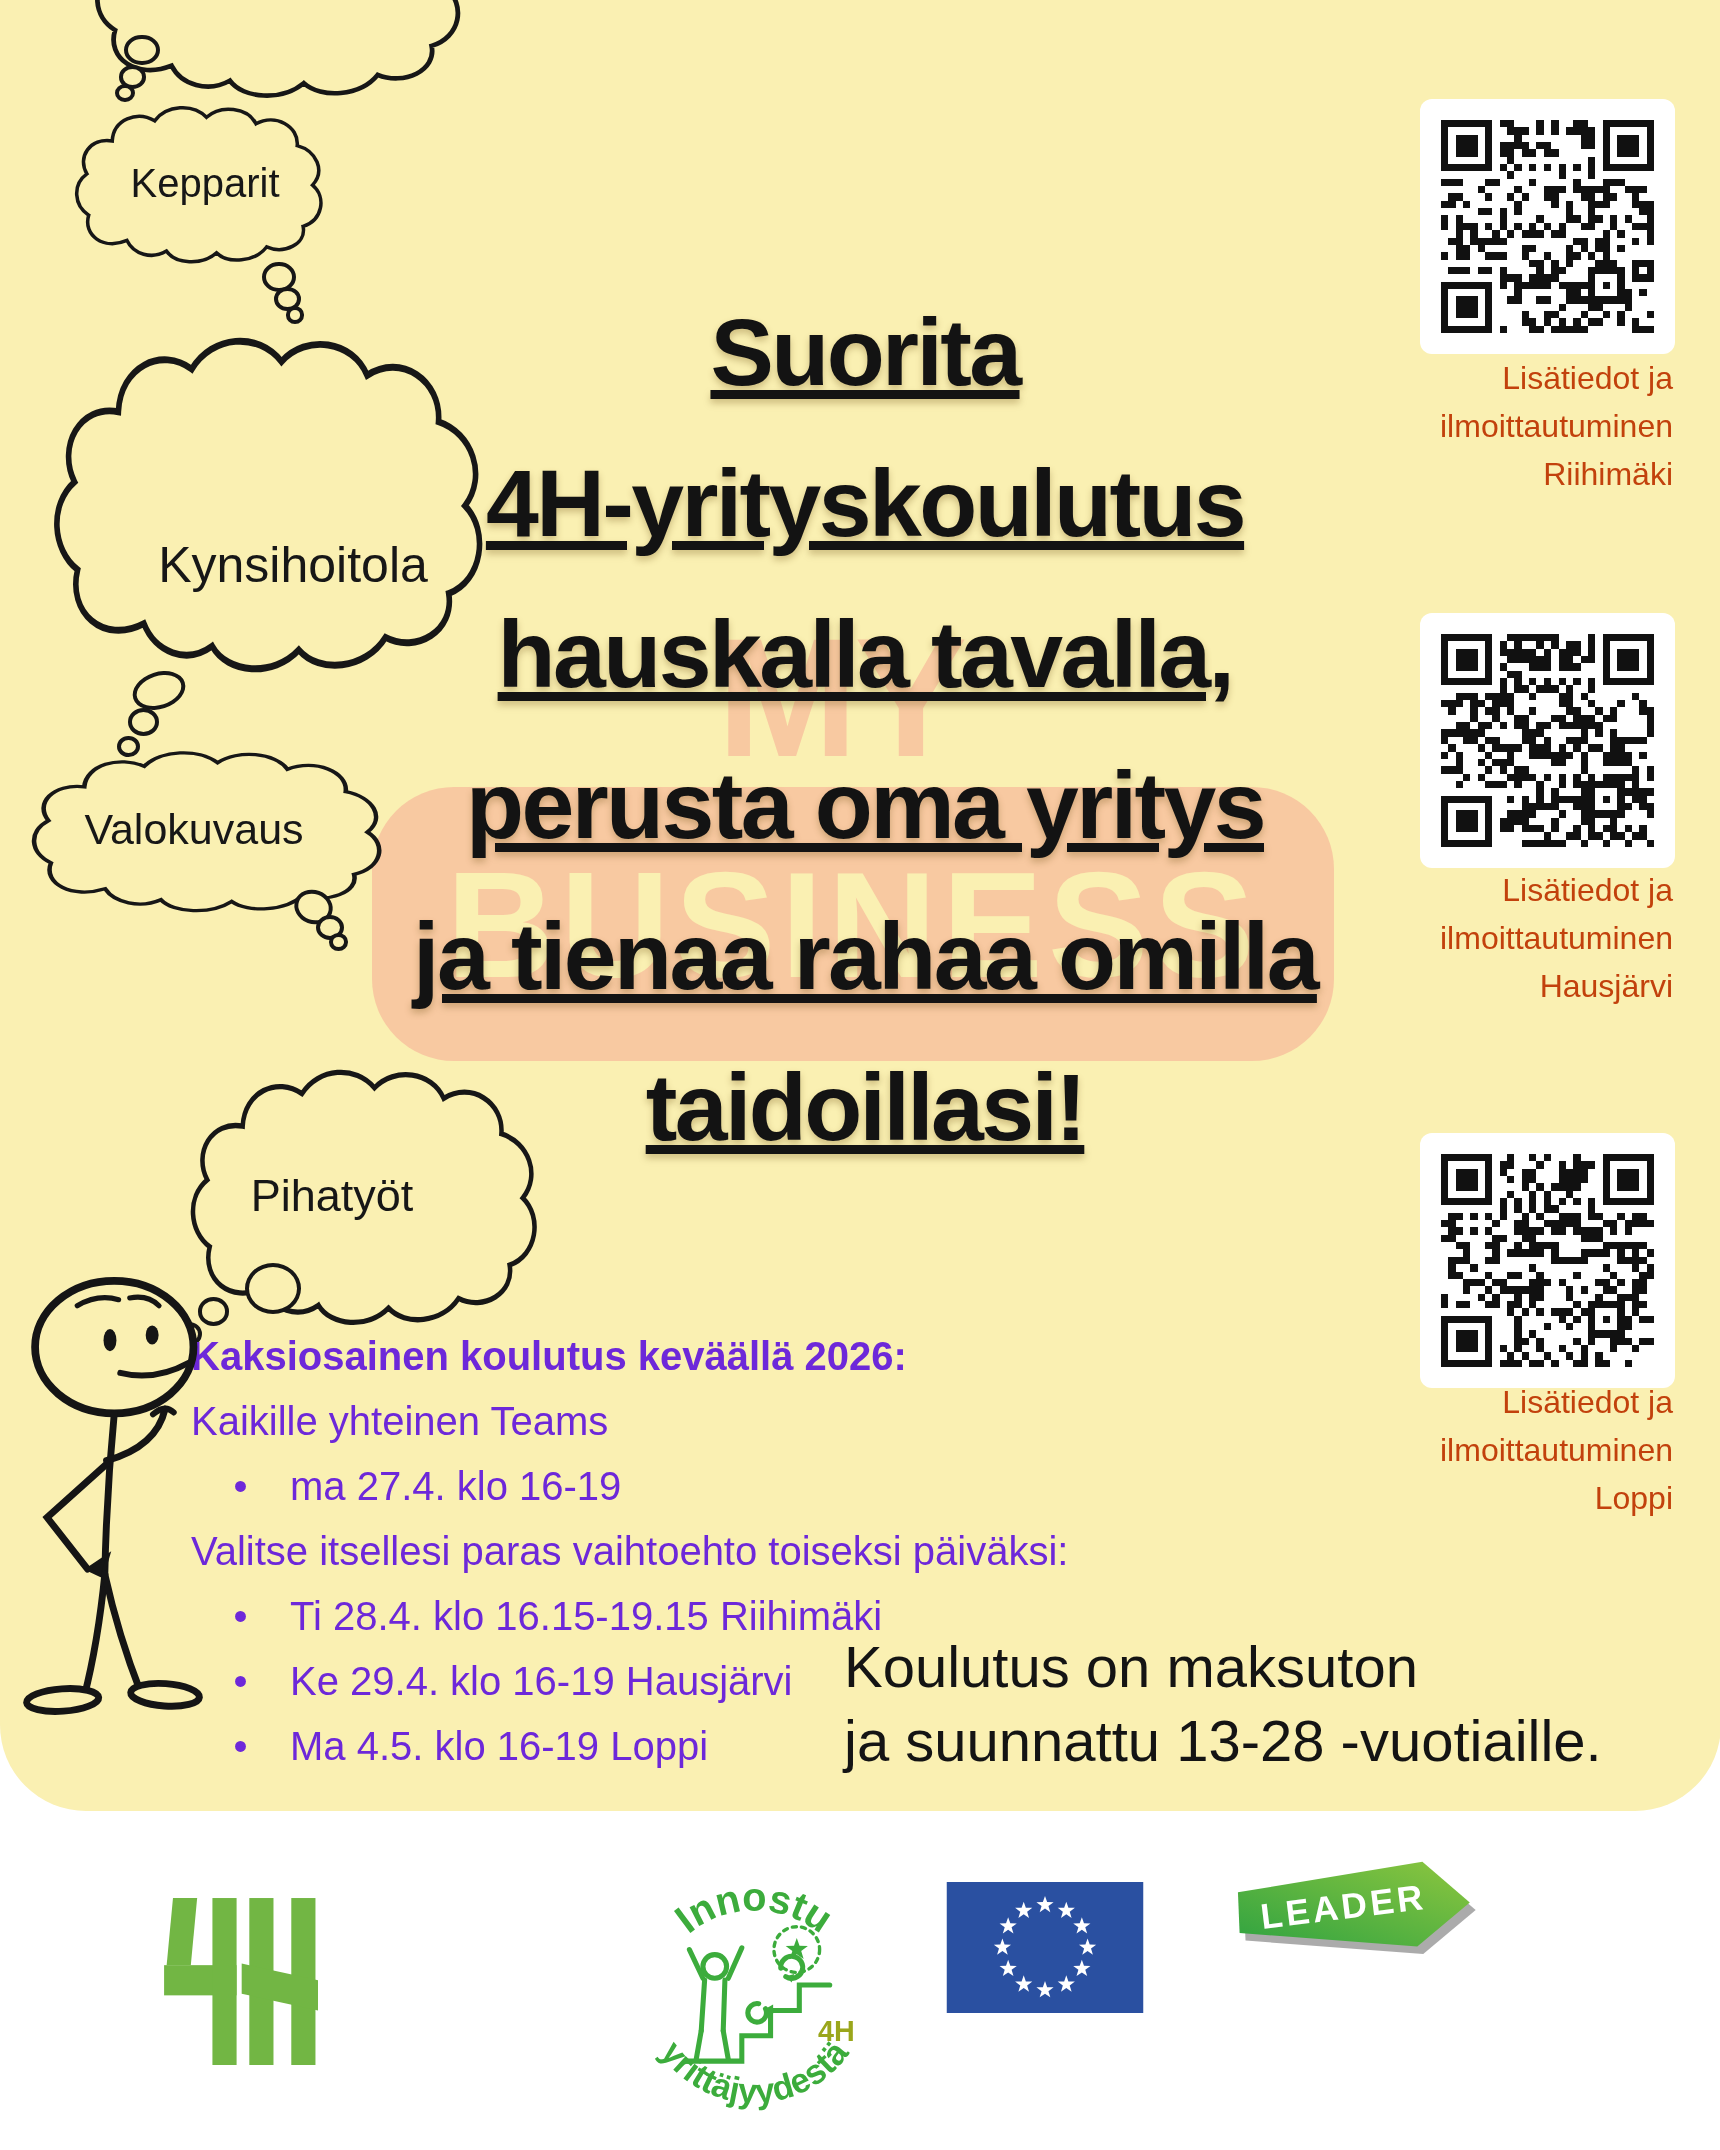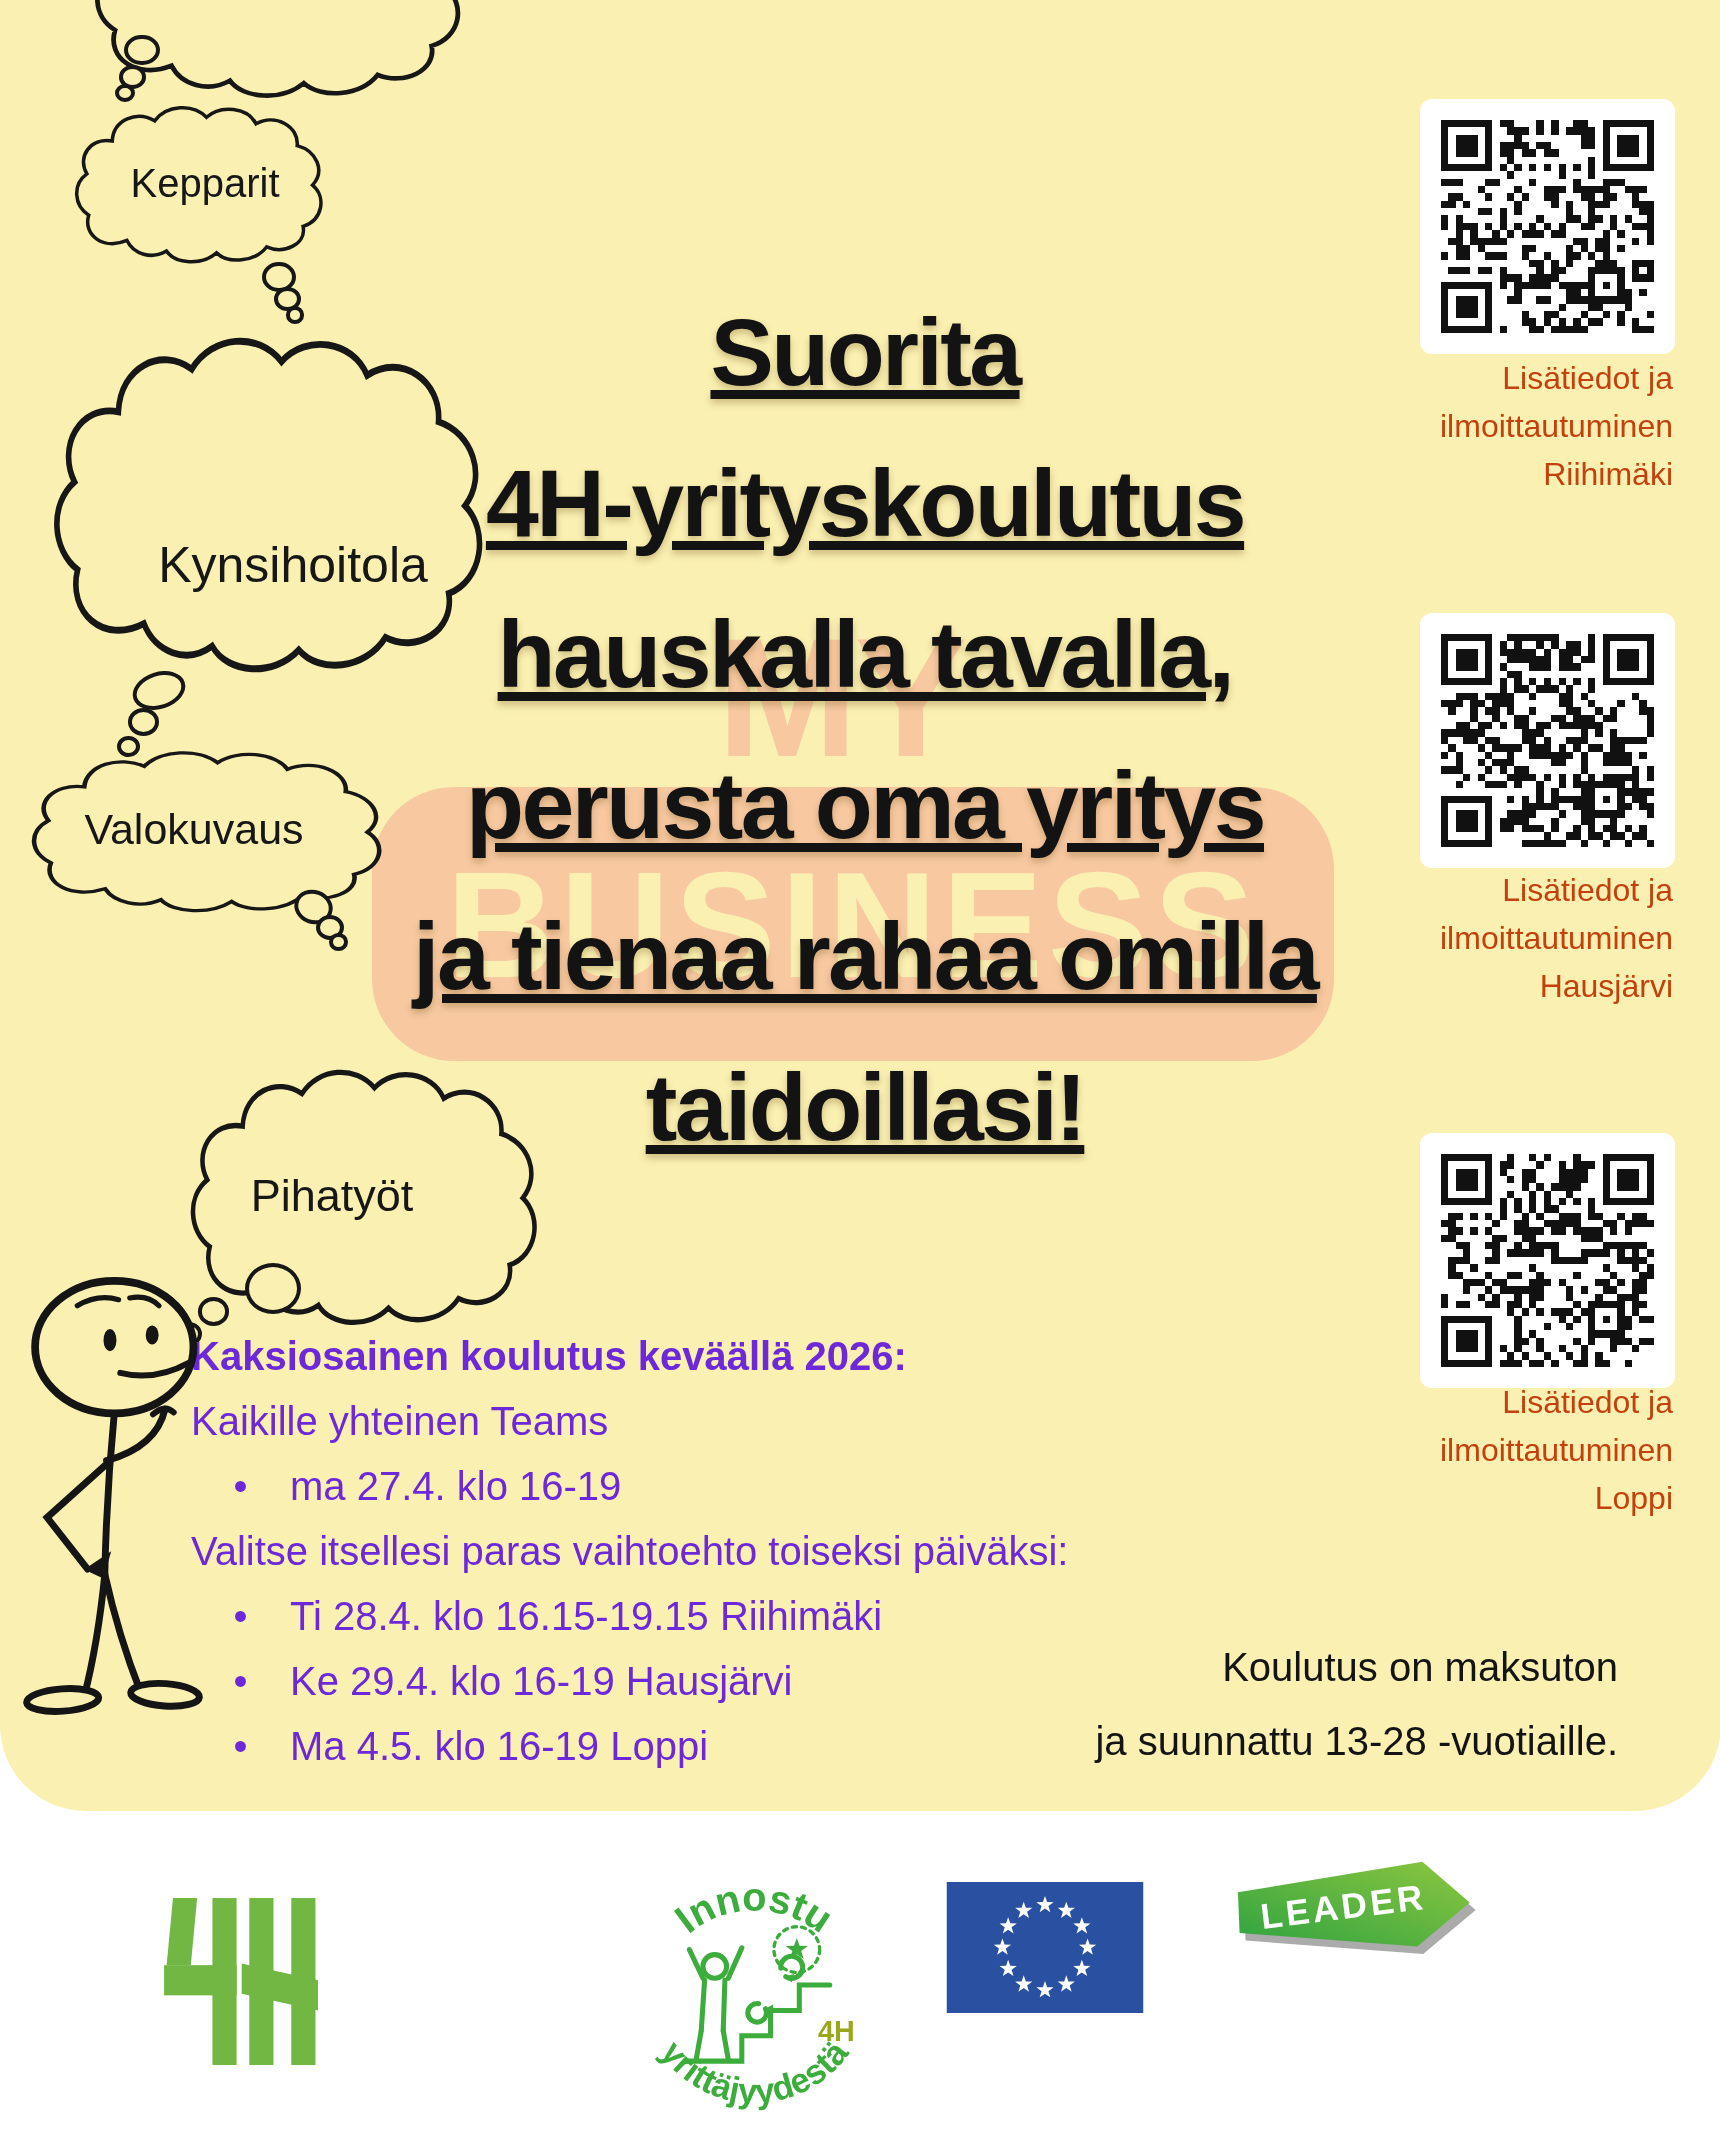--- a/index.html
+++ b/index.html
@@ -23,22 +23,22 @@
          text-shadow:0 4.3px 7.7px rgba(115,85,25,.33);text-decoration:underline;}
   
   .qr-tile{position:absolute;width:255px;height:255px;background:#ffffff;border-radius:12px;
            display:flex;align-items:center;justify-content:center;}
   .qr-label{position:absolute;width:361px;text-align:right;font-size:32px;line-height:48px;color:#c2410c;}
   
   .schedule{position:absolute;left:191px;top:1324px;width:1144px;font-size:40px;line-height:65px;color:#6d28d9;}
   .schedule .bold{font-weight:bold;}
   .bullet-row{display:flex;}
   .bullet-dot{width:99px;text-align:center;}
-  .note{position:absolute;right:103px;top:1630px;width:774px;text-align:right;
-        font-size:40px;line-height:74px;color:#141414;}
+  .note{position:absolute;right:103px;top:1630px;width:774px;text-align:left;
+        font-size:58px;line-height:74px;color:#141414;}
   
   .footer{position:absolute;left:0;top:1811px;width:1721px;height:340px;background:#ffffff;}
   svg text{font-family:"Liberation Sans", sans-serif;}
 </style>
 </head>
 <body>
 
 <div class="poster">
 
   <svg width="0" height="0" style="position:absolute" aria-hidden="true">

